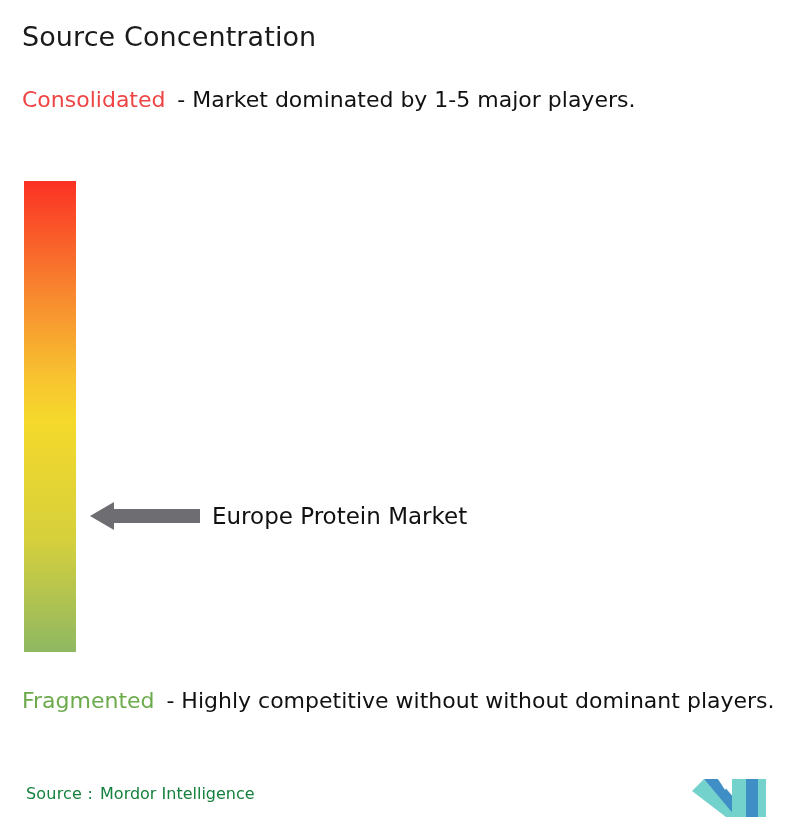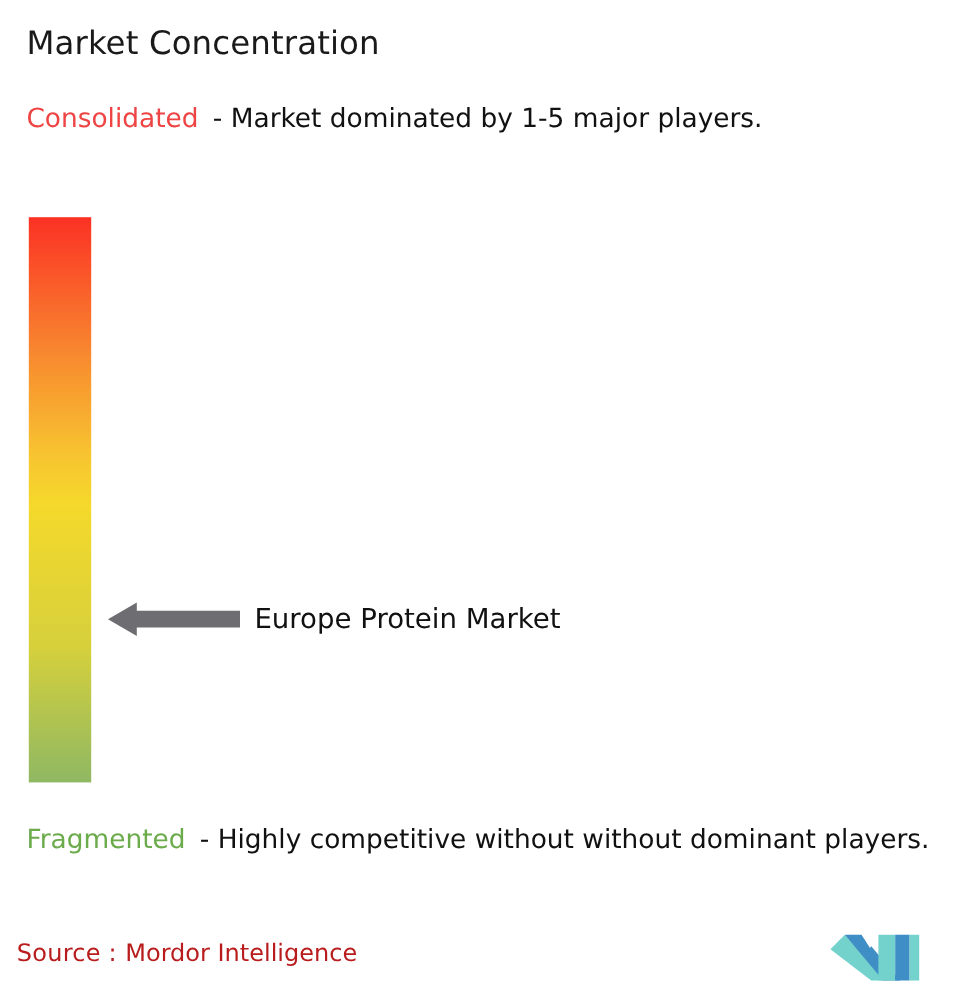--- a/index.html
+++ b/index.html
@@ -108,42 +108,42 @@
   
   #footer {
     position: absolute;
     left: 0;
     top: 772px;
     width: 796px;
     height: 62px;
   }
   #source-line {
     position: absolute;
-    left: 14px;
+    left: 26px;
     top: 9px;
-    font-size: 20px;
+    font-size: 16px;
     line-height: 26px;
-    color: #b91c1c;
+    color: #15803d;
     white-space: nowrap;
   }
   #source-label { letter-spacing: 0.2px; }
   #source-value { margin-left: 7px; }
 
   #brand-logo {
     position: absolute;
     left: 692px;
     top: 3px;
     width: 78px;
     height: 46px;
   }
 </style>
 </head>
 <body>
 
-<div id="chart-title">Market Concentration</div>
+<div id="chart-title">Source Concentration</div>
 
 <div id="caption-top">
   <span class="kw-consolidated">Consolidated</span><span class="caption-gap"> </span><span>- Market dominated by 1-5 major players.</span>
 </div>
 
 <div id="gradient-bar" style="background: linear-gradient(rgb(251, 49, 36) 0%, rgb(248, 136, 47) 24%, rgb(247, 196, 48) 42%, rgb(245, 217, 43) 51%, rgb(214, 208, 60) 76%, rgb(143, 184, 98) 100%);"></div>
 
 <div id="market-pointer">
   <svg id="pointer-arrow" viewBox="0 0 110 36">
     <polygon points="0,18 24,4 24,11 110,11 110,25 24,25 24,32" fill="#6d6d72"></polygon>

